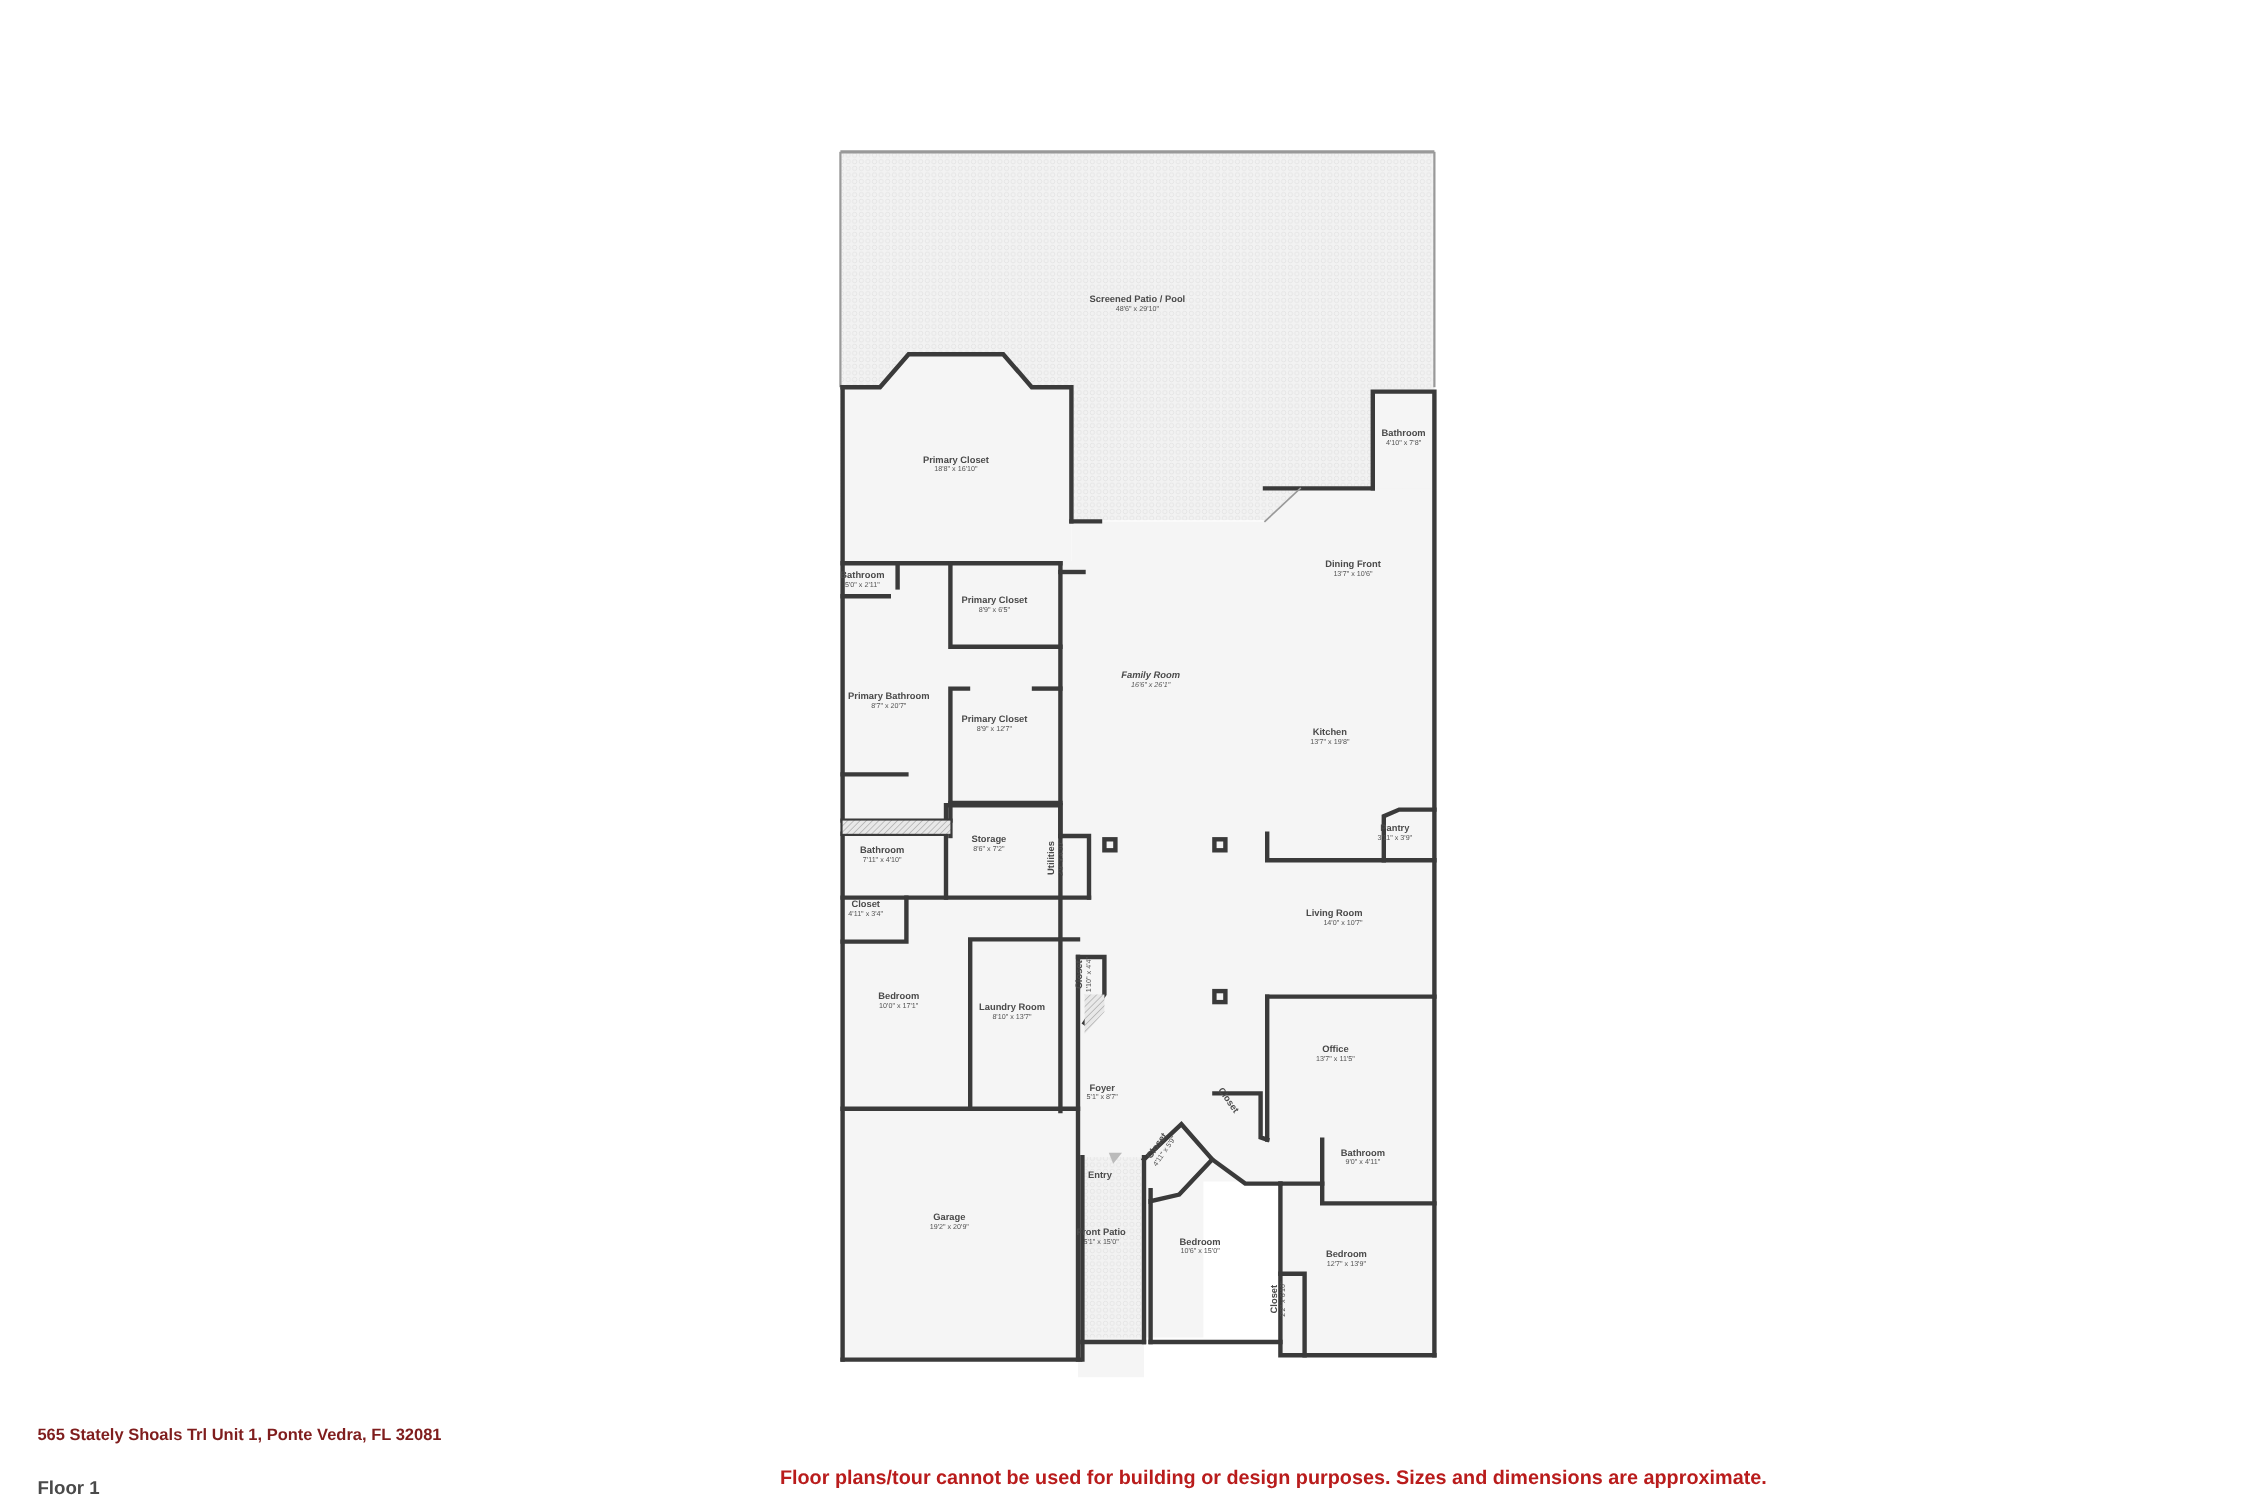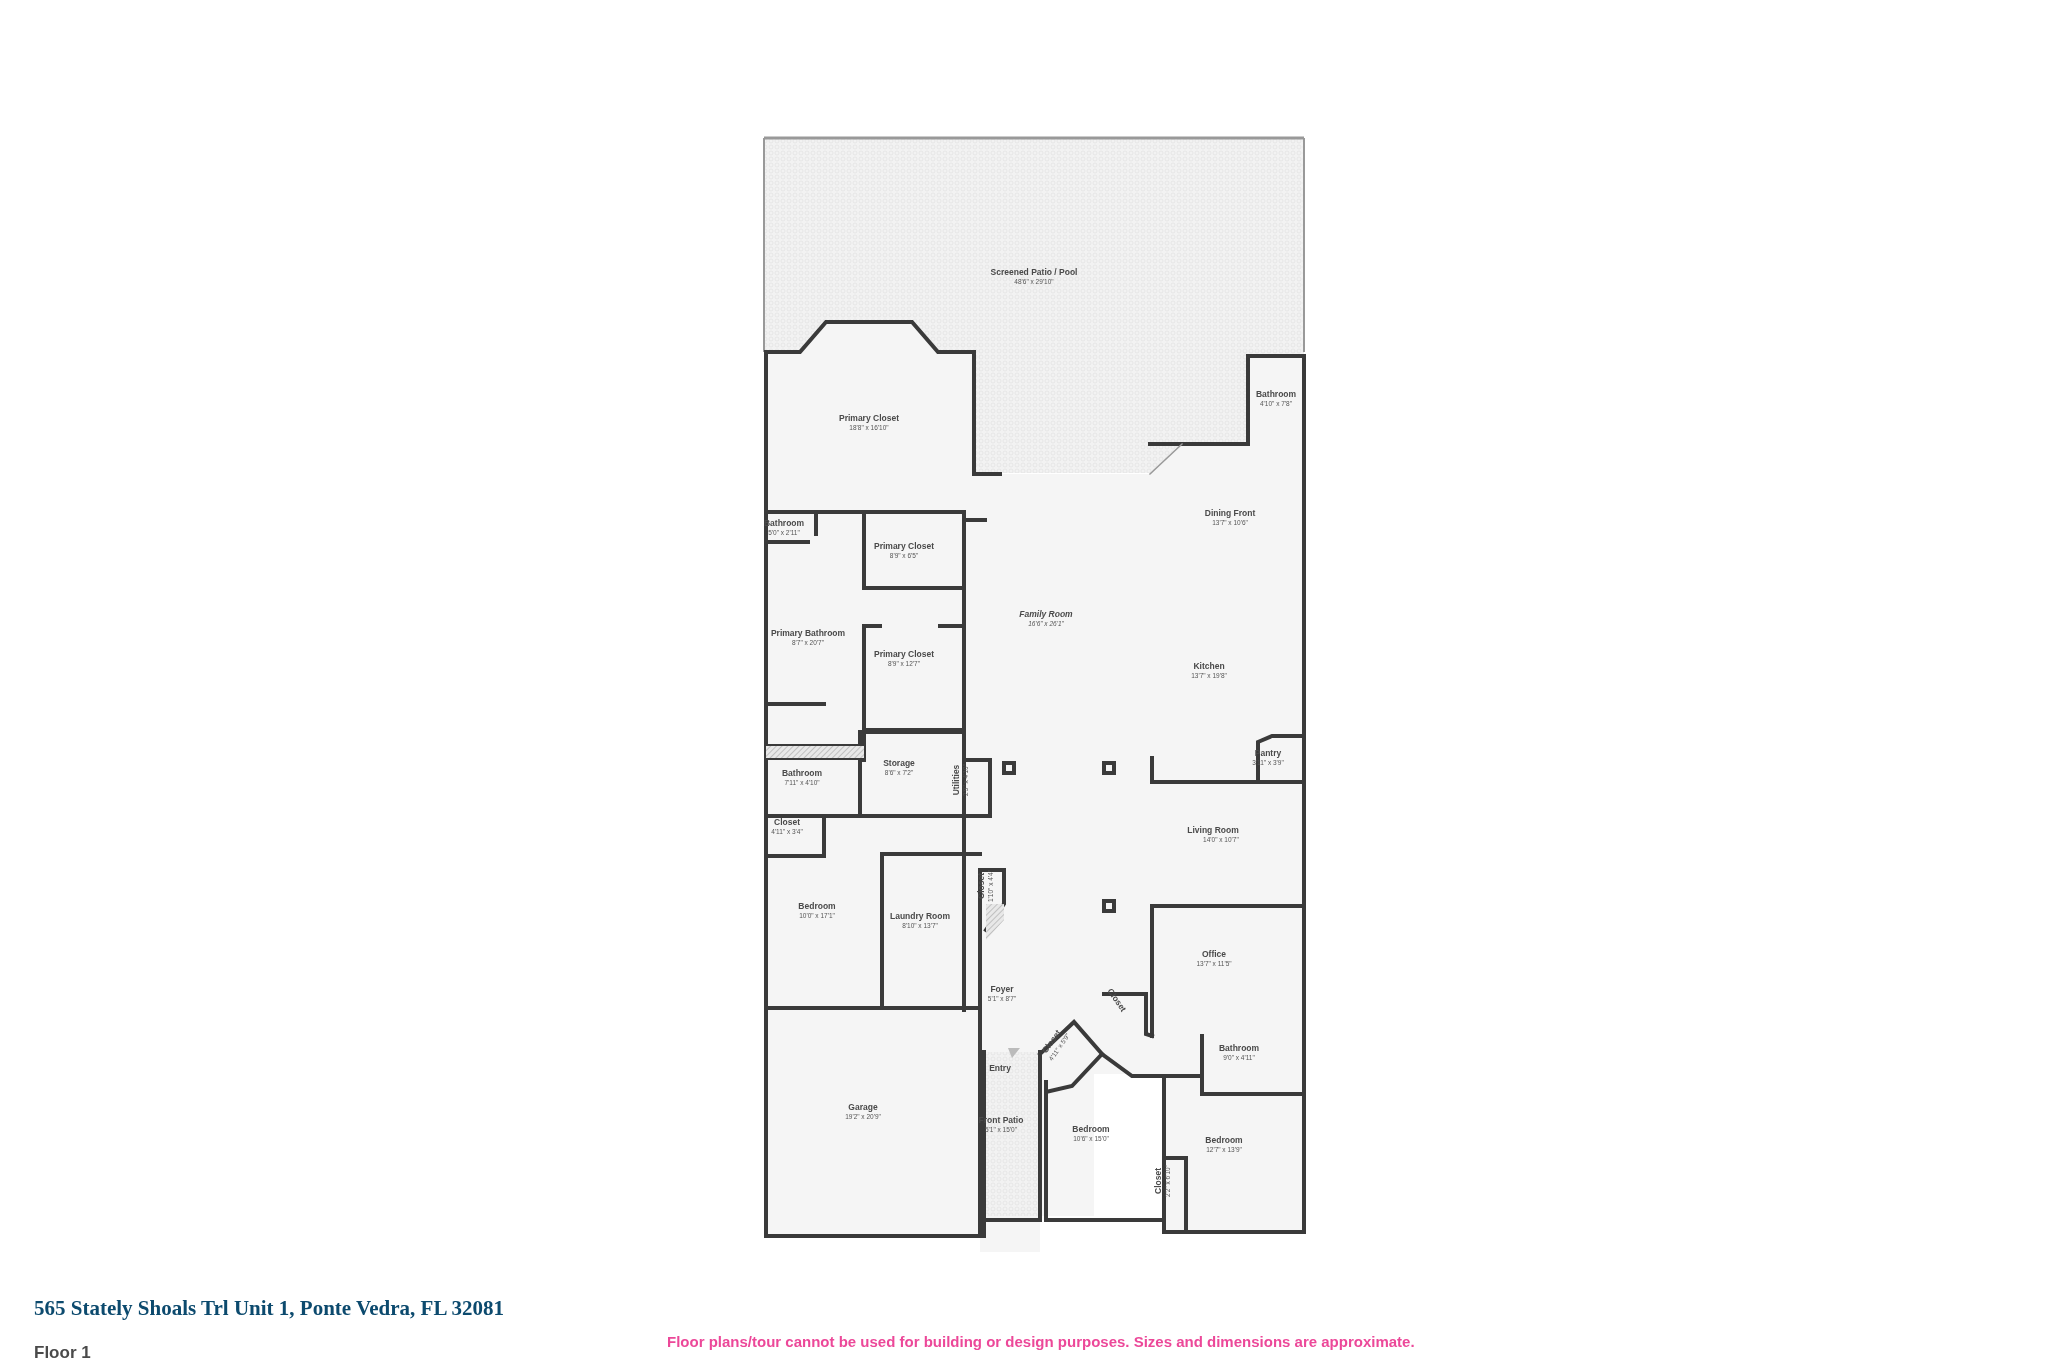--- a/index.html
+++ b/index.html
@@ -5,23 +5,23 @@
   html, body { margin: 0; padding: 0; background: #ffffff; }
   body { width: 2048px; height: 1365px; position: relative; overflow: hidden;
          font-family: "Liberation Sans", "DejaVu Sans", sans-serif; color: #444; }
   #plan { position: absolute; left: 0; top: 0; width: 2048px; height: 1365px; }
   .room-label { position: absolute; transform: translate(-50%, -50%); text-align: center; white-space: nowrap; pointer-events: none; }
   .room-name { font-size: 8.5px; font-weight: bold; color: #4a4a4a; display: block; line-height: 10px; }
   .room-dim { font-size: 6.5px; color: #555; display: block; line-height: 9px; }
   .rot { transform: translate(-50%, -50%) rotate(-90deg); }
   .rot45 { transform: translate(-50%, -50%) rotate(55deg); }
   .rotm45 { transform: translate(-50%, -50%) rotate(-55deg); }
-  .footer-address { position: absolute; left: 34px; top: 1296px; font-size: 21px; font-weight: bold; color: #0c4a6e; font-family: Liberation Serif, serif; }
+  .footer-address { position: absolute; left: 34px; top: 1296px; font-size: 15px; font-weight: bold; color: #7f1d1d; }
   .footer-floor { position: absolute; left: 34px; top: 1331px; font-size: 17px; font-weight: bold; color: #4a4a4a; margin-top: 12px; }
-  .footer-disclaimer { position: absolute; left: 667px; top: 1333px; font-size: 15px; font-weight: bold; color: #ec4899; }
+  .footer-disclaimer { position: absolute; left: 709px; top: 1333px; font-size: 18px; font-weight: bold; color: #b91c1c; }
 </style>
 </head>
 <body>
 
 <svg id="plan" viewBox="0 0 2048 1365" xmlns="http://www.w3.org/2000/svg">
   <defs>
     <pattern id="tile" width="6" height="6" patternUnits="userSpaceOnUse">
       <rect width="6" height="6" fill="#f2f2f2"></rect>
       <circle cx="3" cy="3" r="2" fill="none" stroke="#dedede" stroke-width="0.6"></circle>
     </pattern>

